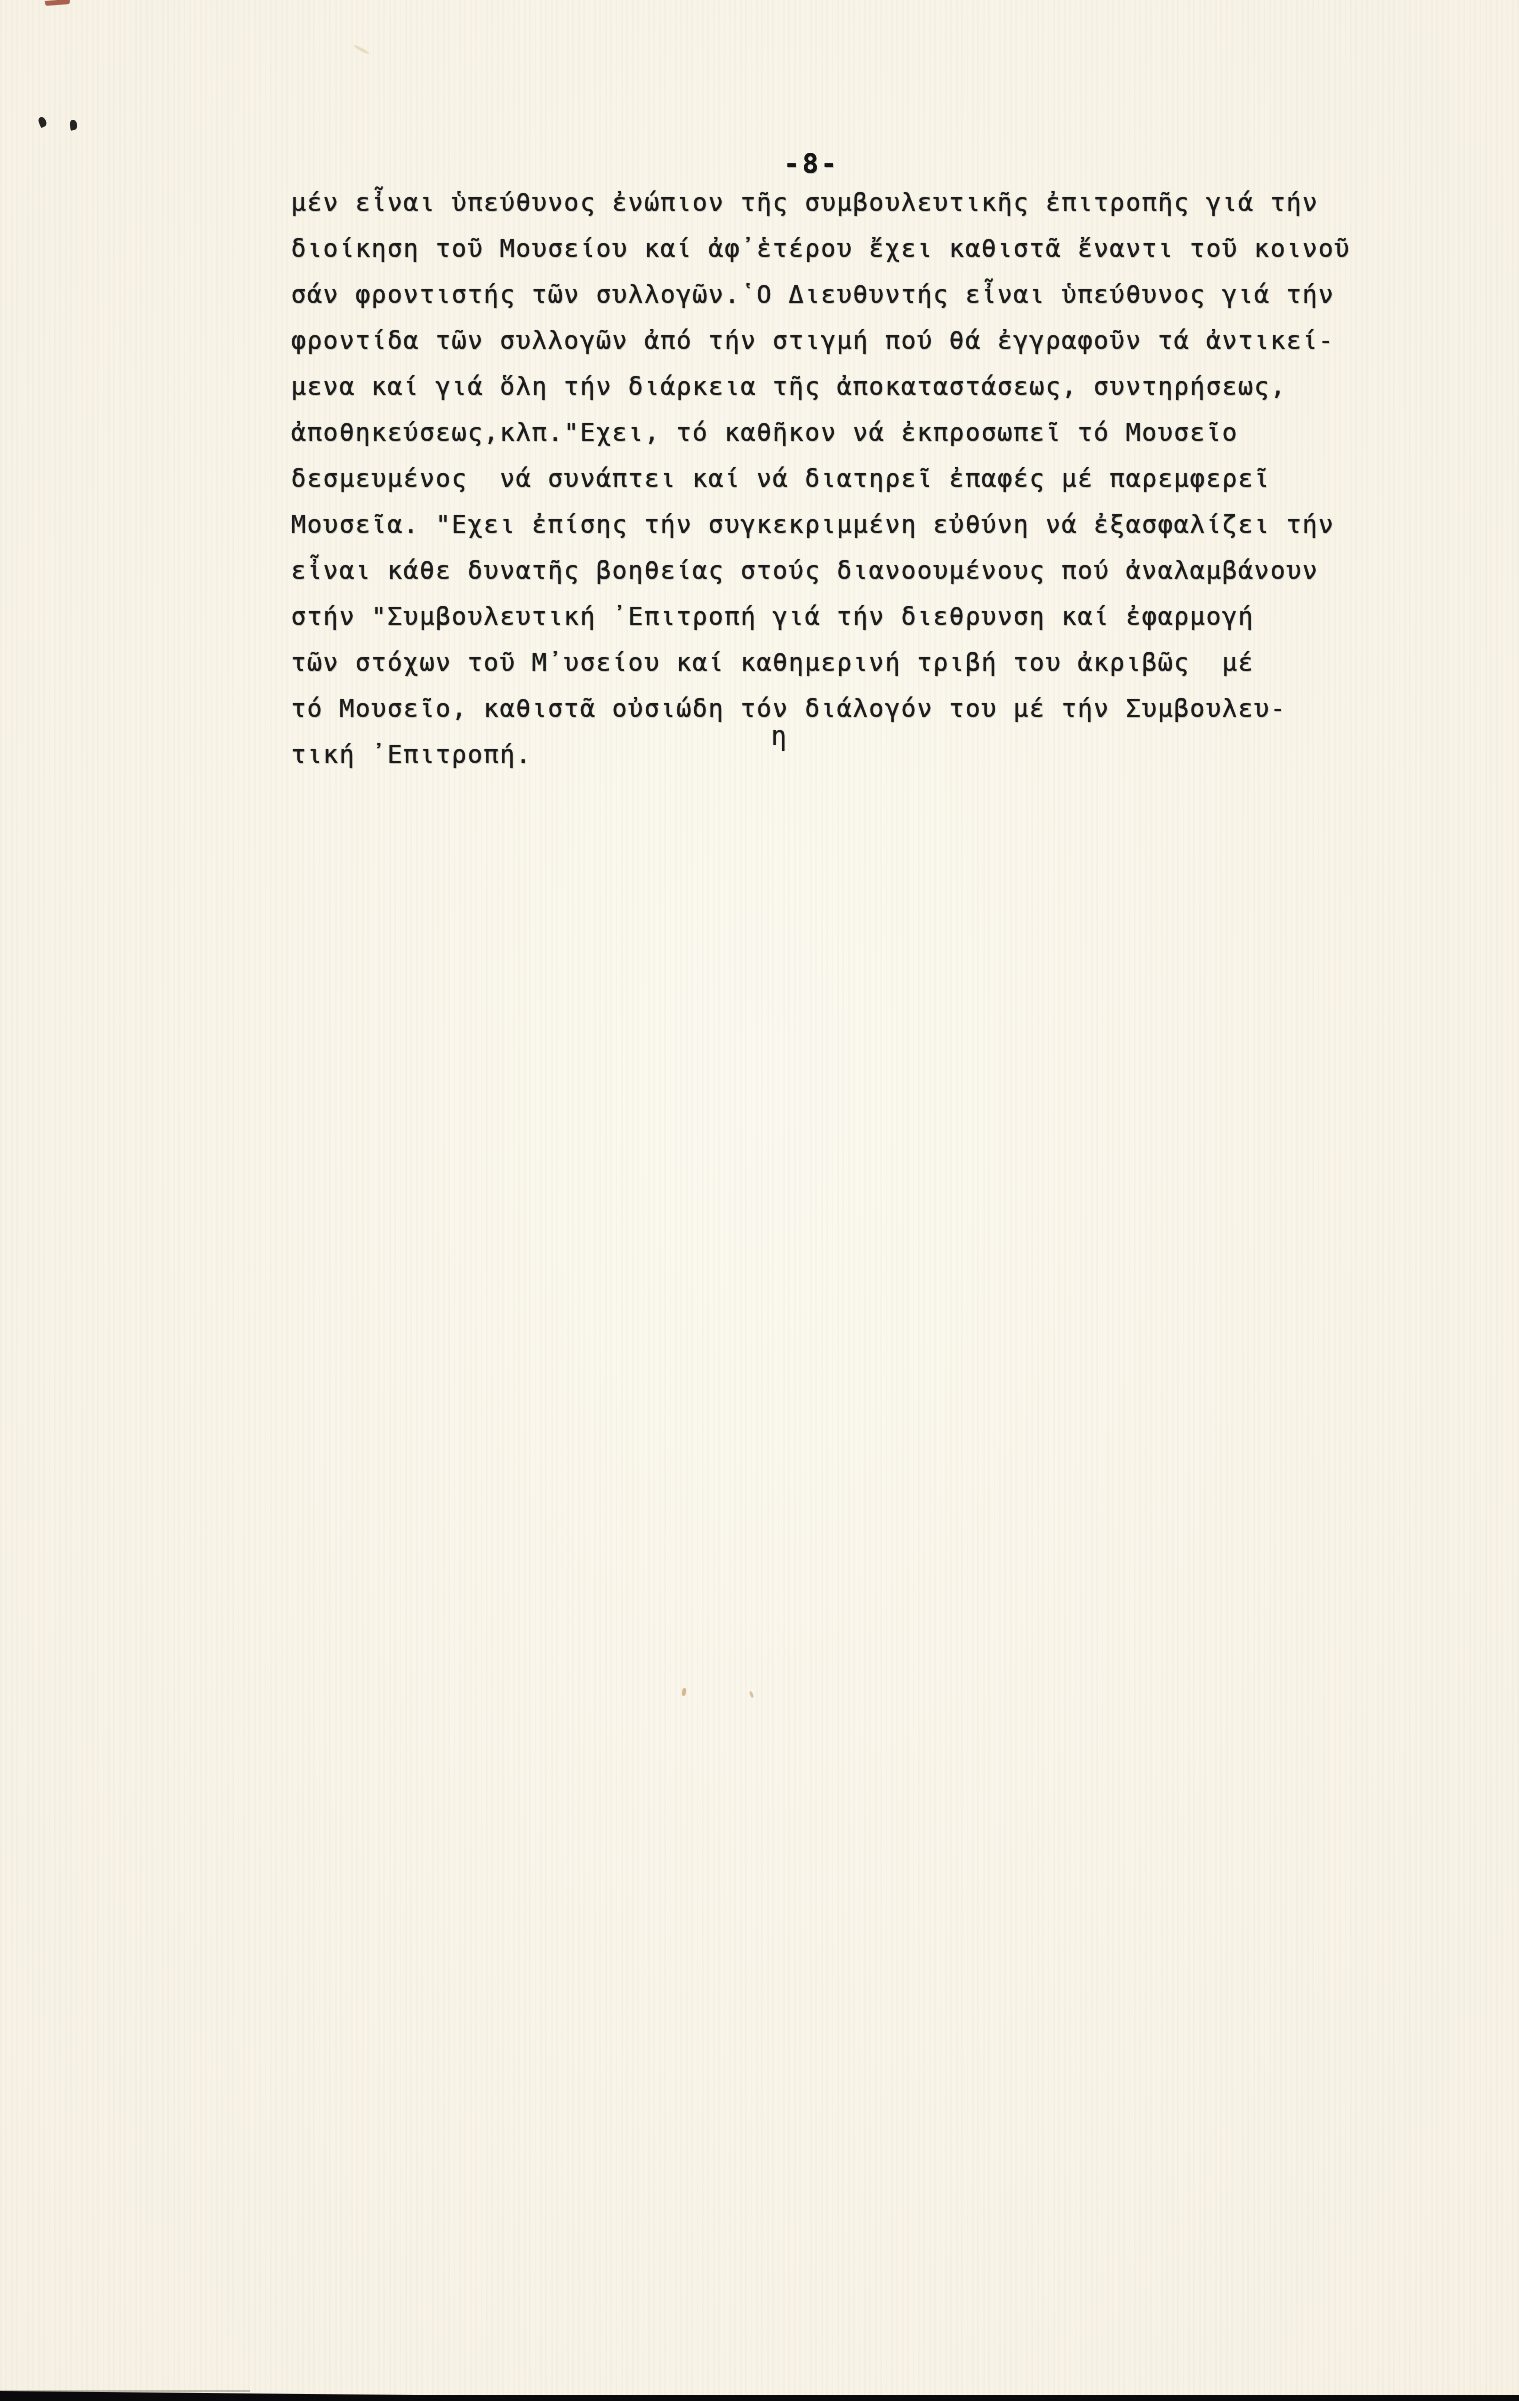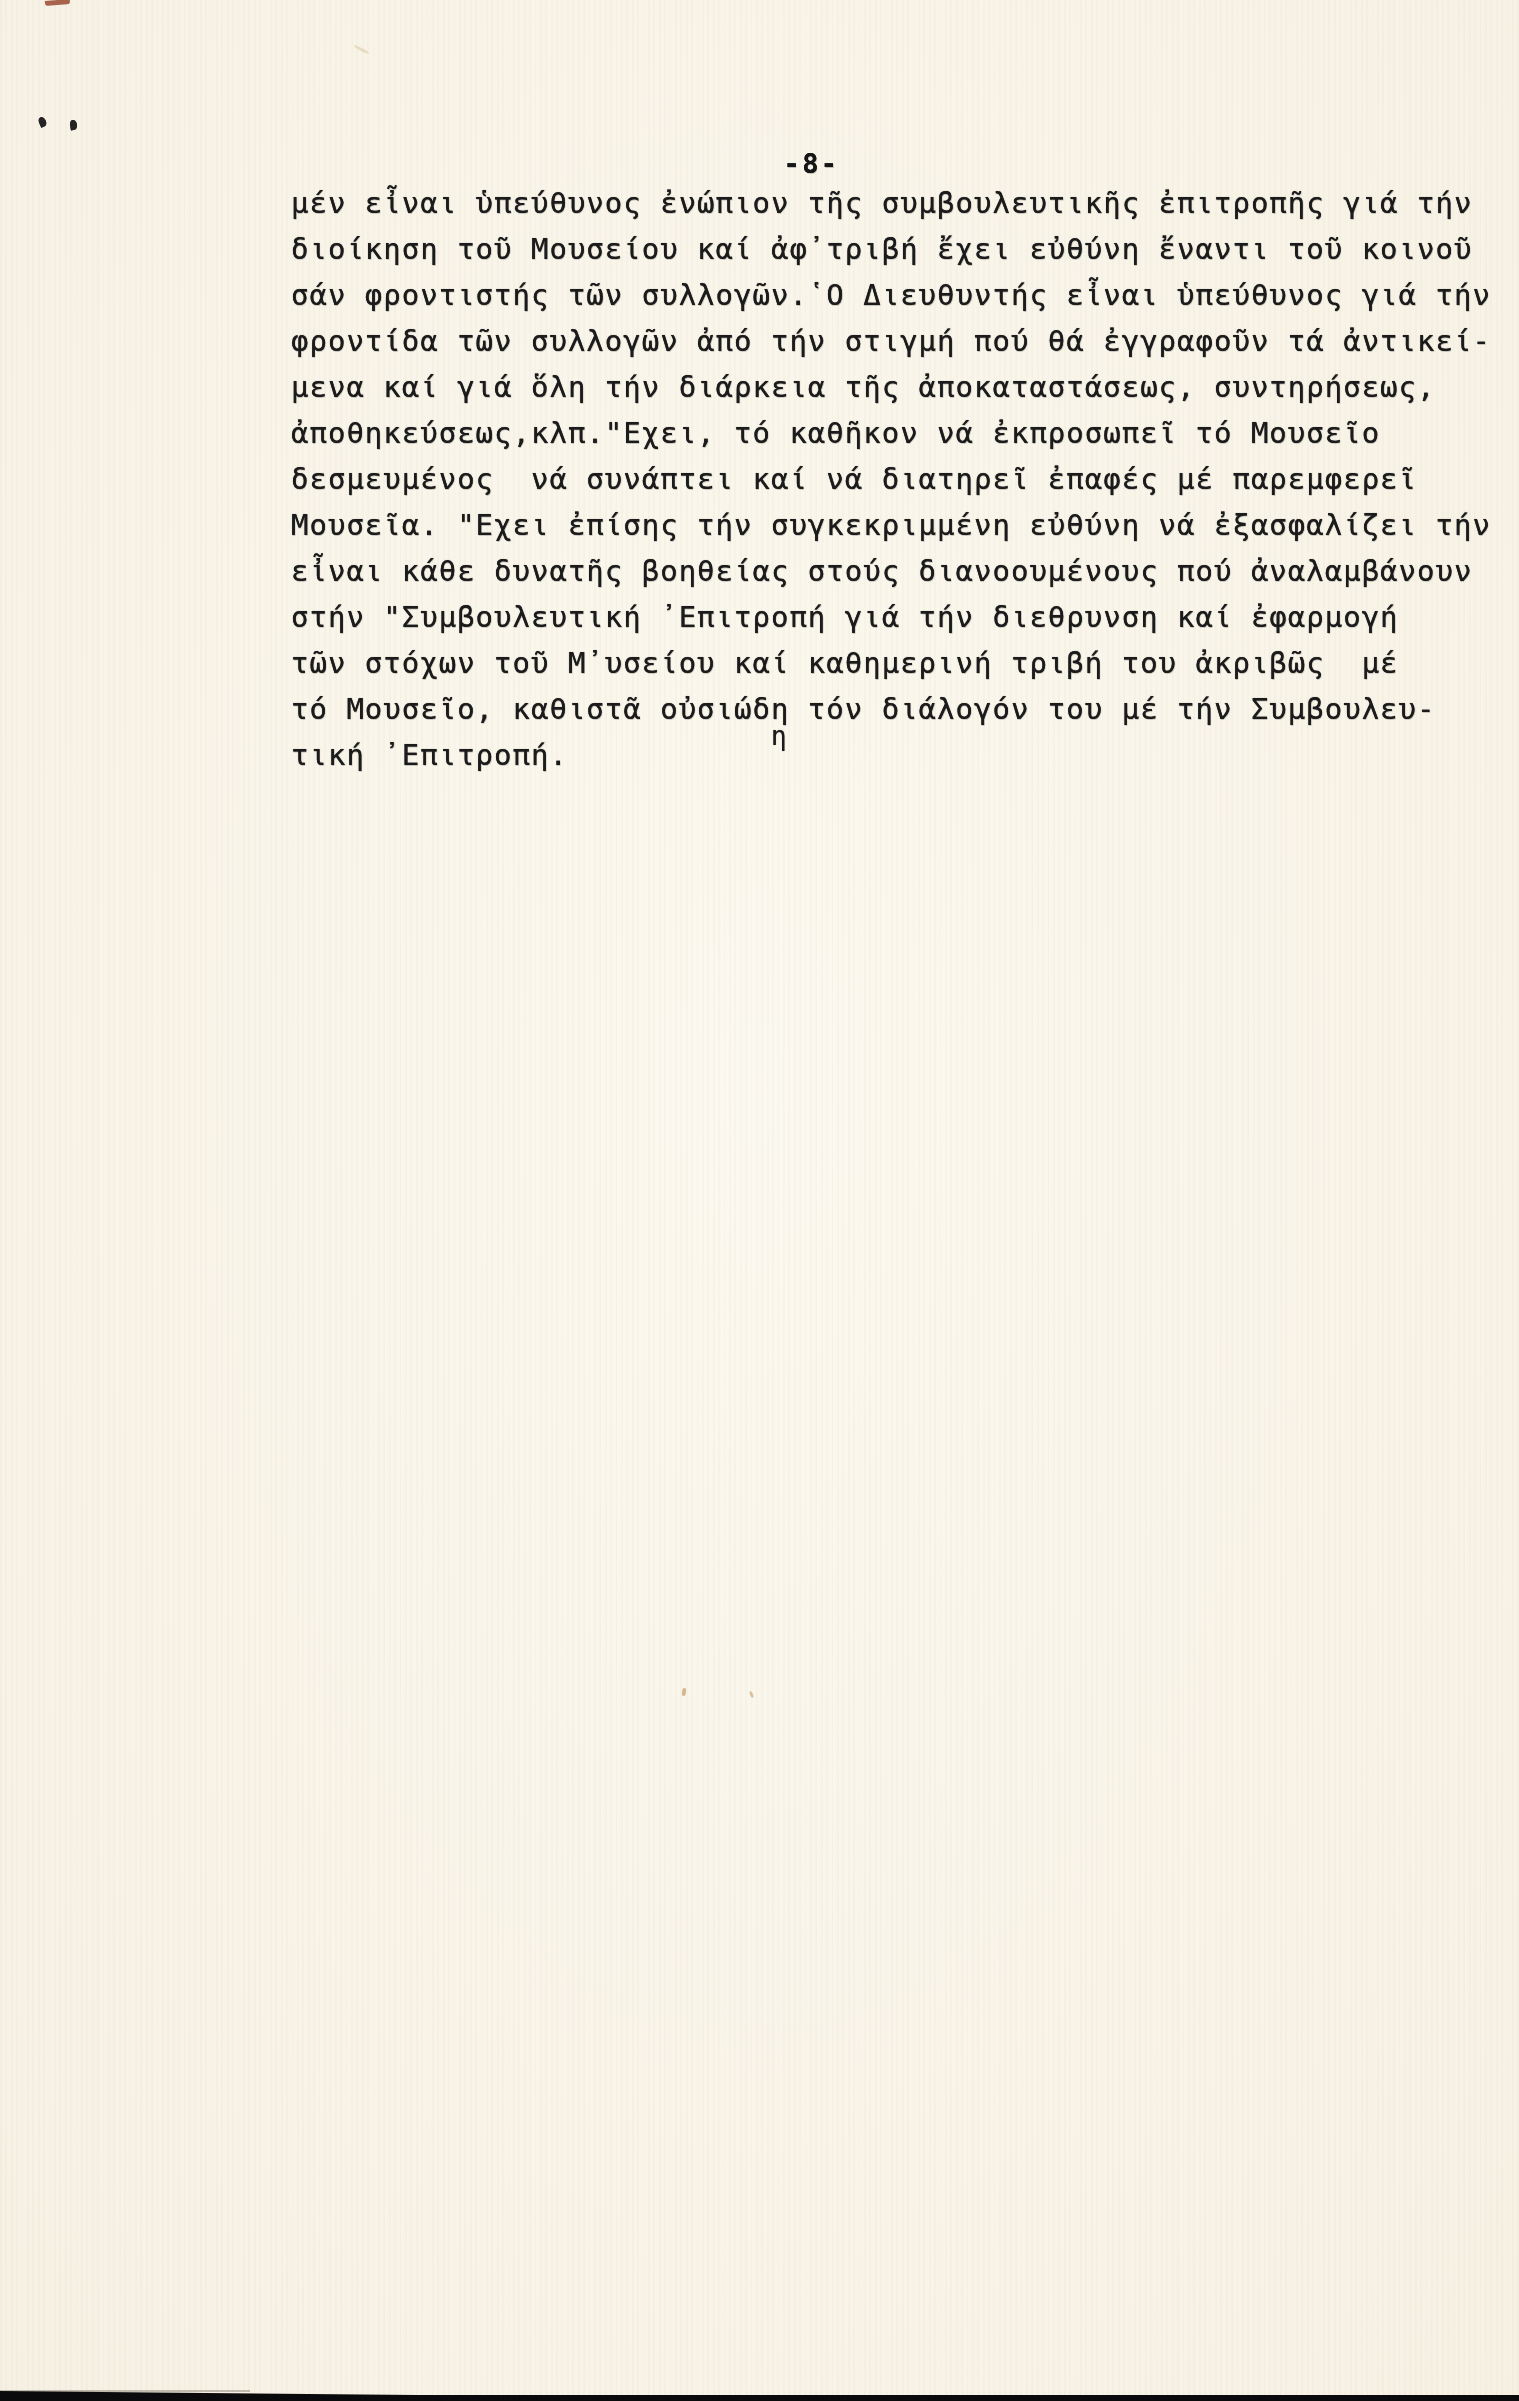--- a/index.html
+++ b/index.html
@@ -39,21 +39,21 @@
     color: #161616;
     text-shadow: 0 0 0.6px rgba(0,0,0,0.9), 0.6px 0.6px 0 rgba(30,30,30,0.25);
     white-space: pre;
   }
 
   .text-block {
     position: absolute;
     left: 291px;
     top: 180px;
     width: 1184px;
-    font-size: 29px;
+    font-size: 25px;
     line-height: 46px;
     letter-spacing: 1px;
     color: #1b1b1b;
     text-shadow: 0 0 0.7px rgba(5,5,5,0.85), 0.6px 0.6px 0 rgba(40,40,40,0.18);
   }
   .text-line {
     white-space: pre;
     height: 46px;
   }
 
@@ -130,21 +130,21 @@
     opacity: 0.5;
   }
 </style>
 </head>
 <body>
 
 <div class="page-number">-8-</div>
 
 <div class="text-block">
   <div class="text-line">μέν εἶναι ὑπεύθυνος ἐνώπιον τῆς συμβουλευτικῆς ἐπιτροπῆς γιά τήν</div>
-  <div class="text-line">διοίκηση τοῦ Μουσείου καί ἀφ᾿τριβή ἔχει εὐθύνη ἔναντι τοῦ κοινοῦ</div>
+  <div class="text-line">διοίκηση τοῦ Μουσείου καί ἀφ᾿ἑτέρου ἔχει καθιστᾶ ἔναντι τοῦ κοινοῦ</div>
   <div class="text-line">σάν φροντιστής τῶν συλλογῶν.῾Ο Διευθυντής εἶναι ὑπεύθυνος γιά τήν</div>
   <div class="text-line">φροντίδα τῶν συλλογῶν ἀπό τήν στιγμή πού θά ἐγγραφοῦν τά ἀντικεί-</div>
   <div class="text-line">μενα καί γιά ὅλη τήν διάρκεια τῆς ἀποκαταστάσεως, συντηρήσεως,</div>
   <div class="text-line">ἀποθηκεύσεως,κλπ."Εχει, τό καθῆκον νά ἐκπροσωπεῖ τό Μουσεῖο</div>
   <div class="text-line">δεσμευμένος  νά συνάπτει καί νά διατηρεῖ ἐπαφές μέ παρεμφερεῖ</div>
   <div class="text-line">Μουσεῖα. "Εχει ἐπίσης τήν συγκεκριμμένη εὐθύνη νά ἐξασφαλίζει τήν</div>
   <div class="text-line">εἶναι κάθε δυνατῆς βοηθείας στούς διανοουμένους πού ἀναλαμβάνουν</div>
   <div class="text-line">στήν "Συμβουλευτική ᾿Επιτροπή γιά τήν διεθρυνση καί ἐφαρμογή</div>
   <div class="text-line">τῶν στόχων τοῦ Μ᾿υσείου καί καθημερινή τριβή του ἀκριβῶς  μέ</div>
   <div class="text-line">τό Μουσεῖο, καθιστᾶ οὐσιώδη τόν διάλογόν του μέ τήν Συμβουλευ-</div>

